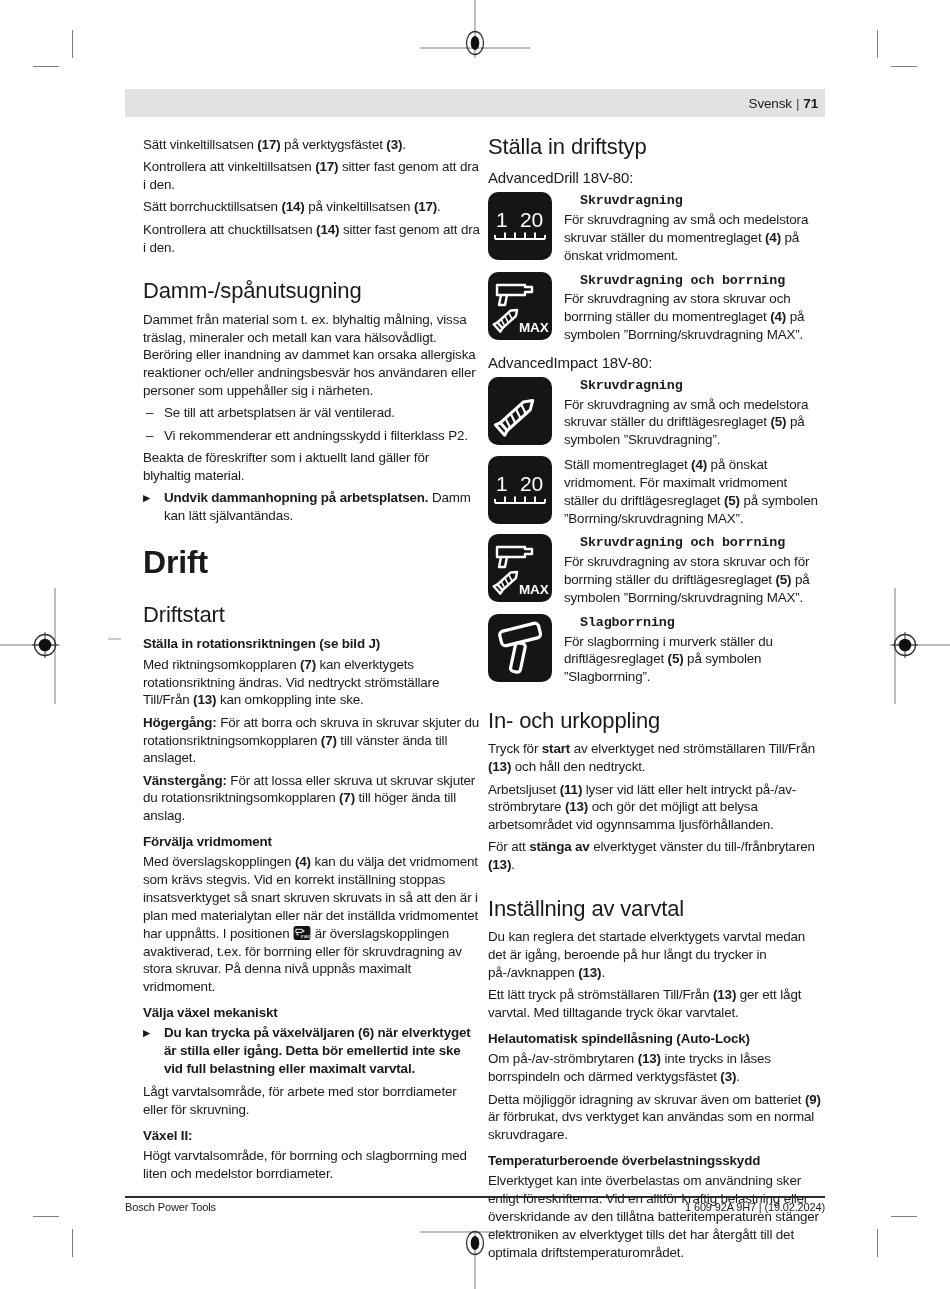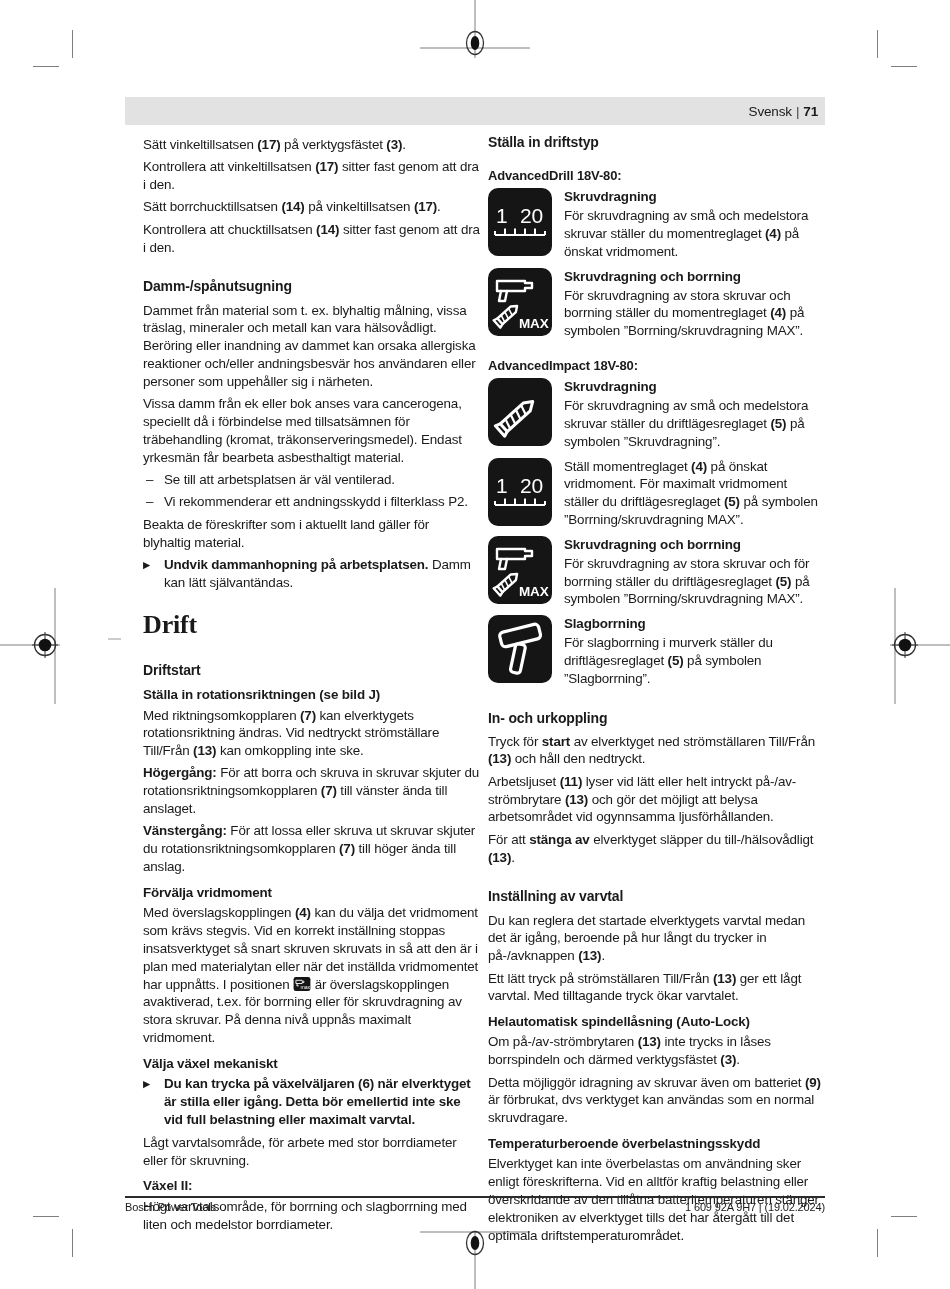--- a/index.html
+++ b/index.html
@@ -6,46 +6,46 @@
   body{
     width:950px;height:1289px;position:relative;background:#ffffff;
     font-family:"Liberation Sans",sans-serif;color:#1a1a1a;
     overflow:hidden;letter-spacing:-0.15px;
   }
   
   .cropline{position:absolute;background:#7f7f7f;}
   .cropsvg{position:absolute;}
   
   .header-bar{
-    position:absolute;left:125px;top:97px;width:700px;height:28px;
+    position:absolute;left:125px;top:89px;width:700px;height:28px;
     background:#e2e2e2;display:flex;align-items:center;justify-content:flex-end;
     padding-right:7px;box-sizing:border-box;font-size:13.5px;
   }
   .hdr-sep{margin:0 4px;color:#444;}
   .hdr-num{font-weight:bold;}
   
   .col{position:absolute;width:337px;font-size:13.4px;line-height:1.33;}
   #left-col{left:143px;top:136px;}
   #right-col{left:488px;top:134px;}
   .col > :first-child{margin-top:0;}
   .b{font-weight:bold;}
   .blk-p{margin:0 0 4.5px;}
-  .blk-h1{font-size:26px;font-weight:bold;margin:20px 0 10px;line-height:1.1;font-family:Liberation Serif, serif;}
-  .blk-h2{font-size:14px;font-weight:bold;margin:22px 0 7px;line-height:1.15;}
+  .blk-h1{font-size:32px;font-weight:bold;margin:20px 0 10px;line-height:1.1;}
+  .blk-h2{font-size:22px;font-weight:normal;margin:22px 0 7px;line-height:1.15;}
   .blk-h3{font-size:13.4px;font-weight:bold;margin:8px 0 2.5px;}
-  .blk-product{font-size:13px;font-weight:bold;margin:17px 0 4px;}
+  .blk-product{font-size:15px;font-weight:normal;margin:9px 0 4px;}
   .blk-dash{position:relative;padding-left:21px;margin:0 0 4.5px;}
   .blk-dash .marker{position:absolute;left:3px;top:0;}
   .blk-arrow{position:relative;padding-left:21px;margin:2px 0 5px;}
   .blk-arrow .marker{position:absolute;left:0;top:3px;font-size:9.5px;}
   
   .icon-block{display:flex;gap:12px;margin:2px 0 7px;}
   .mode-icon{width:64px;height:68px;flex:0 0 64px;}
   .mode-icon svg{width:100%;height:100%;display:block;}
-  .icon-title{font-weight:bold;margin:0 0 1px;}
+  .icon-title{font-weight:bold;margin:0 16px 1px;font-family:Liberation Mono, monospace;}
   .inline-icon{display:inline-block;width:18px;height:14px;vertical-align:-2px;}
   .inline-icon svg{width:100%;height:100%;display:block;}
   
   .footer-rule{position:absolute;left:125px;top:1196px;width:700px;height:2px;background:#2b2b2b;}
   .footer-text{position:absolute;left:125px;top:1201px;width:700px;display:flex;justify-content:space-between;font-size:11px;}
 </style>
 </head>
 <body style="color: rgb(26, 26, 26);">
 
 <svg class="cropsvg" style="left:420px;top:0;" width="110" height="106">
@@ -94,21 +94,20 @@
   <span class="hdr-num">71</span>
 </div>
 
 <div id="left-col" class="col">
     <div class="blk-p"><span>Sätt vinkeltillsatsen </span><span class="b">(17)</span><span> på verktygsfästet </span><span class="b">(3)</span><span>.</span></div>
     <div class="blk-p"><span>Kontrollera att vinkeltillsatsen </span><span class="b">(17)</span><span> sitter fast genom att dra i den.</span></div>
     <div class="blk-p"><span>Sätt borrchucktillsatsen </span><span class="b">(14)</span><span> på vinkeltillsatsen </span><span class="b">(17)</span><span>.</span></div>
     <div class="blk-p"><span>Kontrollera att chucktillsatsen </span><span class="b">(14)</span><span> sitter fast genom att dra i den.</span></div>
     <div class="blk-h2"><span>Damm-/spånutsugning</span></div>
     <div class="blk-p"><span>Dammet från material som t. ex. blyhaltig målning, vissa träslag, mineraler och metall kan vara hälsovådligt. Beröring eller inandning av dammet kan orsaka allergiska reaktioner och/eller andningsbesvär hos användaren eller personer som uppehåller sig i närheten.</span></div>
-    <div class="blk-p"><span>Vissa damm från ek eller bok anses vara cancerogena, speciellt då i förbindelse med tillsatsämnen för träbehandling (kromat, träkonserveringsmedel). Endast yrkesmän får bearbeta asbesthaltigt material.</span></div>
     <div class="blk-dash"><span class="marker">–</span><span><span>Se till att arbetsplatsen är väl ventilerad.</span></span></div>
     <div class="blk-dash"><span class="marker">–</span><span><span>Vi rekommenderar ett andningsskydd i filterklass P2.</span></span></div>
     <div class="blk-p"><span>Beakta de föreskrifter som i aktuellt land gäller för blyhaltig material.</span></div>
     <div class="blk-arrow"><span class="marker">▶</span><span><span class="b">Undvik dammanhopning på arbetsplatsen.</span><span> Damm kan lätt självantändas.</span></span></div>
     <div class="blk-h1"><span>Drift</span></div>
     <div class="blk-h2"><span>Driftstart</span></div>
     <div class="blk-h3"><span>Ställa in rotationsriktningen (se bild J)</span></div>
     <div class="blk-p"><span>Med riktningsomkopplaren </span><span class="b">(7)</span><span> kan elverktygets rotationsriktning ändras. Vid nedtryckt strömställare Till/Från </span><span class="b">(13)</span><span> kan omkoppling inte ske.</span></div>
     <div class="blk-p"><span class="b">Högergång:</span><span> För att borra och skruva in skruvar skjuter du rotationsriktningsomkopplaren </span><span class="b">(7)</span><span> till vänster ända till anslaget.</span></div>
     <div class="blk-p"><span class="b">Vänstergång:</span><span> För att lossa eller skruva ut skruvar skjuter du rotationsriktningsomkopplaren </span><span class="b">(7)</span><span> till höger ända till anslag.</span></div>
@@ -243,21 +242,21 @@
         </svg>
       </span>
       <div class="icon-text">
         <div class="icon-title">Slagborrning</div>
         <div class="icon-body"><span>För slagborrning i murverk ställer du driftlägesreglaget </span><span class="b">(5)</span><span> på symbolen ”Slagborrning”.</span></div>
       </div>
     </div>
     <div class="blk-h2"><span>In- och urkoppling</span></div>
     <div class="blk-p"><span>Tryck för </span><span class="b">start</span><span> av elverktyget ned strömställaren Till/Från </span><span class="b">(13)</span><span> och håll den nedtryckt.</span></div>
     <div class="blk-p"><span>Arbetsljuset </span><span class="b">(11)</span><span> lyser vid lätt eller helt intryckt på-/av-strömbrytare </span><span class="b">(13)</span><span> och gör det möjligt att belysa arbetsområdet vid ogynnsamma ljusförhållanden.</span></div>
-    <div class="blk-p"><span>För att </span><span class="b">stänga av</span><span> elverktyget släpper du till-/hälsovådligt </span><span class="b">(13)</span><span>.</span></div>
+    <div class="blk-p"><span>För att </span><span class="b">stänga av</span><span> elverktyget vänster du till-/frånbrytaren </span><span class="b">(13)</span><span>.</span></div>
     <div class="blk-h2"><span>Inställning av varvtal</span></div>
     <div class="blk-p"><span>Du kan reglera det startade elverktygets varvtal medan det är igång, beroende på hur långt du trycker in på-/avknappen </span><span class="b">(13)</span><span>.</span></div>
     <div class="blk-p"><span>Ett lätt tryck på strömställaren Till/Från </span><span class="b">(13)</span><span> ger ett lågt varvtal. Med tilltagande tryck ökar varvtalet.</span></div>
     <div class="blk-h3"><span>Helautomatisk spindellåsning (Auto-Lock)</span></div>
     <div class="blk-p"><span>Om på-/av-strömbrytaren </span><span class="b">(13)</span><span> inte trycks in låses borrspindeln och därmed verktygsfästet </span><span class="b">(3)</span><span>.</span></div>
     <div class="blk-p"><span>Detta möjliggör idragning av skruvar även om batteriet </span><span class="b">(9)</span><span> är förbrukat, dvs verktyget kan användas som en normal skruvdragare.</span></div>
     <div class="blk-h3"><span>Temperaturberoende överbelastningsskydd</span></div>
     <div class="blk-p"><span>Elverktyget kan inte överbelastas om användning sker enligt föreskrifterna. Vid en alltför kraftig belastning eller överskridande av den tillåtna batteritemperaturen stänger elektroniken av elverktyget tills det har återgått till det optimala driftstemperaturområdet.</span></div>
   </div>
 

